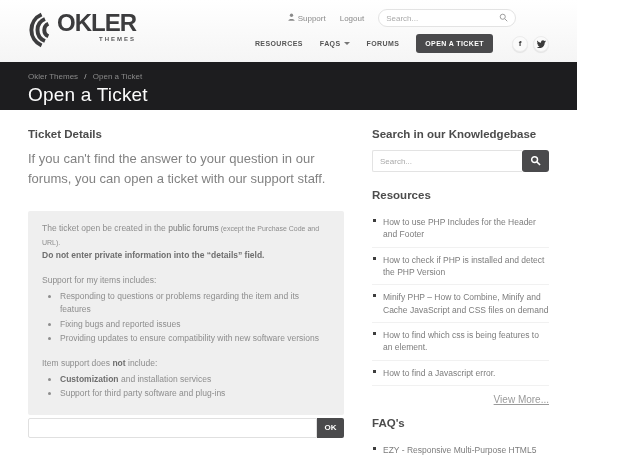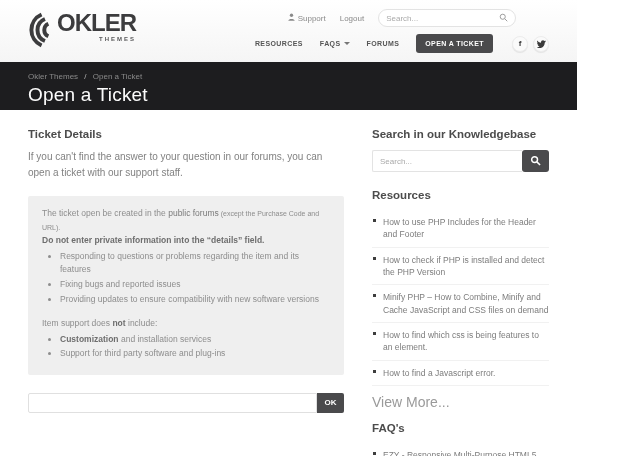--- a/index.html
+++ b/index.html
@@ -72,36 +72,36 @@
   .breadcrumb { font-size: 8px; color: #8a8a8a; }
   .breadcrumb .sep { margin: 0 4px; color: #b5b5b5; }
   .page-title { font-size: 19px; font-weight: 400; color: #fcfcfc; margin-top: 3px; letter-spacing:.2px; }
 
   
   .content { display: flex; padding: 18px 28px 0; gap: 28px; }
   .left-col { width: 316px; flex: none; }
   .right-col { flex: 1; }
 
   .section-heading { font-size: 11.5px; font-weight: 600; color: #4c4c4c; margin-bottom: 9px; }
-  .intro { font-size: 10px; line-height: 1.55; color: #828282; margin-bottom: 16px; }
+  .intro { font-size: 13px; line-height: 1.55; color: #828282; margin-bottom: 22px; }
 
   .info-box {
     background: #efefef; border-radius: 2px; padding: 11px 14px 13px;
     font-size: 8.5px; color: #8d8d8d; line-height: 1.6;
   }
   .info-box .small-note { font-size: 7px; }
   .info-box .bold { font-weight: 700; color: #6e6e6e; }
   .info-box .group-label { margin-top: 11px; }
   .info-box ul { margin: 2px 0 0 6px; padding-left: 12px; list-style: disc; }
   .info-box li { margin: 1px 0; }
   .forums-link { color: #7a7a7a; cursor: pointer; }
 
   .purchase-label { margin-top: 24px; font-size: 8.5px; color: #8a8a8a; }
   .purchase-help { color: #9a9a9a; cursor: pointer; }
-  .purchase-row { display: flex; margin-top: 18px; height: 20px; }
+  .purchase-row { display: flex; margin-top: 3px; height: 20px; }
   .purchase-row input {
     flex: 1; border: 1px solid #e0e0e0; border-radius: 2px 0 0 2px; outline: 0;
     padding: 0 6px; font-size: 9px; color: #555; font-family: "Liberation Sans", sans-serif;
   }
   .ok-button {
     width: 27px; background: #4a4a4c; color: #fff; border: 0; border-radius: 0 2px 2px 0;
     font-size: 8px; font-weight: 700; cursor: pointer; font-family: "Liberation Sans", sans-serif;
   }
 
   
@@ -119,21 +119,21 @@
   .link-list { list-style: none; margin-bottom: 2px; }
   .link-list li {
     padding: 6px 0 6px 11px; border-bottom: 1px solid #f1f1f1;
     font-size: 8.5px; line-height: 1.45; color: #7c7c7c; position: relative;
   }
   .link-list li::before {
     content: ""; position: absolute; left: 1px; top: 9px;
     width: 3px; height: 3px; background: #3d3d3d;
   }
   .link-list .link { cursor: pointer; }
-  .view-more { font-size: 14px; color: #9a9a9a; padding: 6px 0 10px; }
+  .view-more { text-align: right; font-size: 10px; color: #9a9a9a; padding: 6px 0 10px; text-decoration: underline; }
   .view-more span { cursor: pointer; }
   .right-col .section-heading.resources { margin-top: 3px; }
   .right-col .section-heading.faqs { margin-top: 2px; }
 </style>
 </head>
 <body>
 
 <div class="screen">
 
   <div class="header">
@@ -214,20 +214,21 @@
     <div class="left-col">
       <div class="section-heading">Ticket Details</div>
       <p class="intro">If you can't find the answer to your question in our forums, you can open a ticket with our support staff.</p>
 
       <div class="info-box">
         <div>
           <span>The ticket open be created in the </span><span class="forums-link">public forums</span><span class="small-note"> (except the Purchase Code and URL).</span>
         </div>
         <div class="bold">Do not enter private information into the “details” field.</div>
 
+        <div class="group-label">Support for my items includes:</div>
         <ul>
           <li><span>Responding to questions or problems regarding the item and its features</span></li>
           <li><span>Fixing bugs and reported issues</span></li>
           <li><span>Providing updates to ensure compatibility with new software versions</span></li>
         </ul>
 
         <div class="group-label">
           <span>Item support does </span><span class="bold">not</span><span> include:</span>
         </div>
         <ul>

